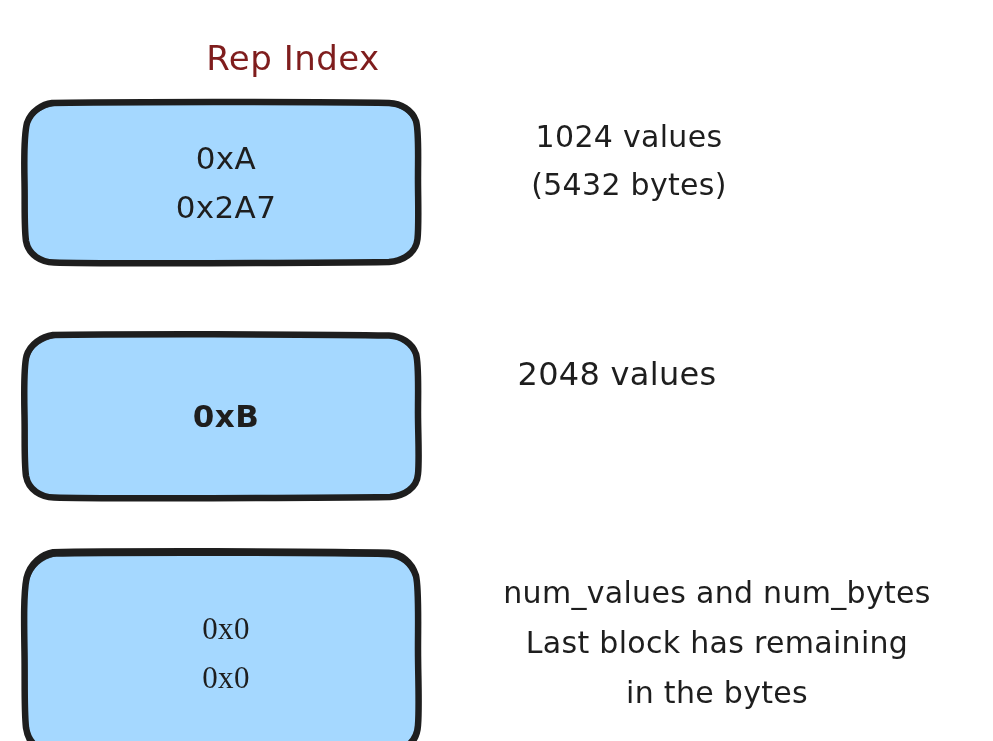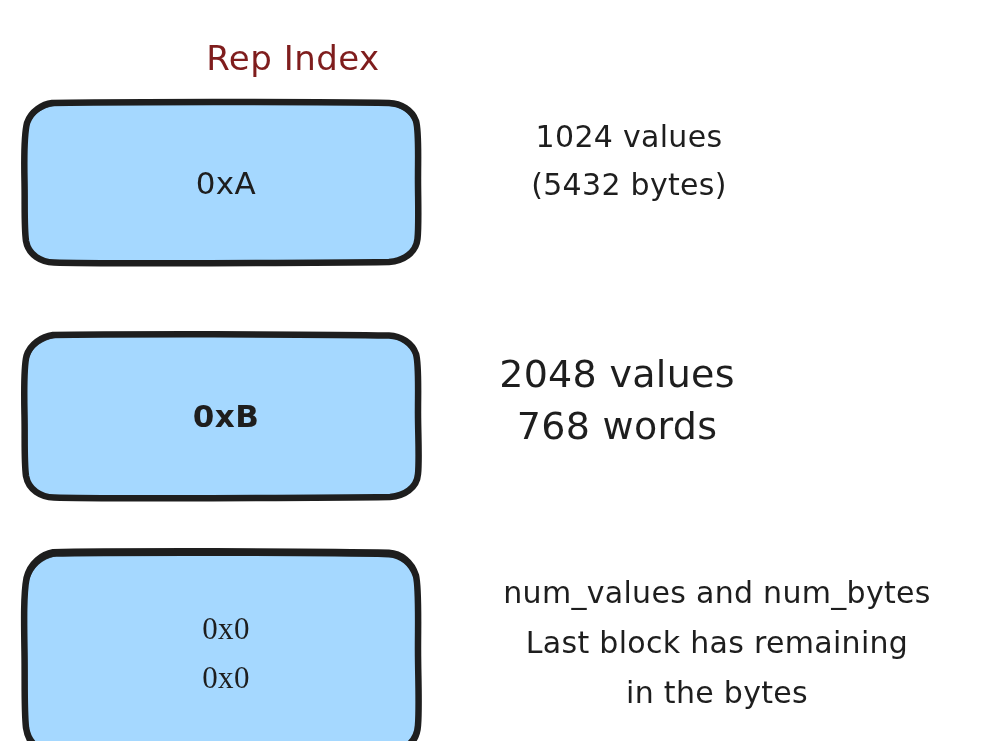--- a/index.html
+++ b/index.html
@@ -93,21 +93,21 @@
     left: 464px;
     top: 113px;
     width: 330px;
     font-size: 30px;
     line-height: 48px;
   }
   .annotation-2 {
     left: 452px;
     top: 348px;
     width: 330px;
-    font-size: 38px;
+    font-size: 32px;
     line-height: 52px;
   }
   .annotation-3 {
     left: 443px;
     top: 568px;
     width: 548px;
     font-size: 30px;
     line-height: 50px;
   }
 </style>
@@ -122,20 +122,21 @@
     <svg class="block-shape" viewBox="0 0 400 167" preserveAspectRatio="none">
       <path d="M31,4 C22,5 10,12 6,24 C3,36 3,58 3.5,82 C4,106 3,128 5,142
                C7.5,156 20,163 33,163.5 C70,165 300,164 368,163
                C382,162 395,154 396.5,140 C398,126 397,100 397,80
                C397,56 398,32 395,22 C391,11 380,4.5 368,4
                C300,2.5 80,3 31,4 Z" fill="#a5d8ff" stroke="#1e1e1e" stroke-width="6.5" stroke-linejoin="round" stroke-linecap="round"></path>
       <path d="M33,5 C21,7 9,14 6,26 M395,24 C392,13 381,6 369,5" fill="none" stroke="#1e1e1e" stroke-width="4" stroke-linecap="round" opacity="0.85"></path>
     </svg>
     <div class="block-label">
       <span class="line">0xA</span>
+      <span class="line">0x2A7</span>
     </div>
   </div>
 
   <div class="annotation annotation-1">
     <span class="line">1024 values</span>
     <span class="line">(5432 bytes)</span>
   </div>
 
   <div class="block block-2">
     <svg class="block-shape" viewBox="0 0 400 170" preserveAspectRatio="none">
@@ -146,21 +147,20 @@
                C300,3 82,3 32,4 Z" fill="#a5d8ff" stroke="#1e1e1e" stroke-width="6.5" stroke-linejoin="round" stroke-linecap="round"></path>
       <path d="M34,5 C21,7 9,15 6,27 M395,25 C392,14 381,6 369,5" fill="none" stroke="#1e1e1e" stroke-width="4" stroke-linecap="round" opacity="0.85"></path>
     </svg>
     <div class="block-label">
       <span class="line">0xB</span>
     </div>
   </div>
 
   <div class="annotation annotation-2">
     <span class="line">2048 values</span>
-    <span class="line">768 words</span>
   </div>
 
   <div class="block block-3">
     <svg class="block-shape" viewBox="0 0 400 173" preserveAspectRatio="none">
       <path d="M32,4 C21,5.5 9,13 5.5,25 C2.5,38 3,61 3.5,86 C4,110 3,133 5,148
                C7.5,162 20,169 33,169.5 C72,171 302,170 369,169
                C383,168 396,160 397,146 C398.5,131 397,104 397,84
                C397,59 398,33 395,23 C391,12 380,5 368,4.5
                C300,3 82,3 32,4 Z" fill="#a5d8ff" stroke="#1e1e1e" stroke-width="6.5" stroke-linejoin="round" stroke-linecap="round"></path>
       <path d="M34,5 C21,7 9,15 6,27 M395,25 C392,14 381,6 369,5" fill="none" stroke="#1e1e1e" stroke-width="4" stroke-linecap="round" opacity="0.85"></path>

